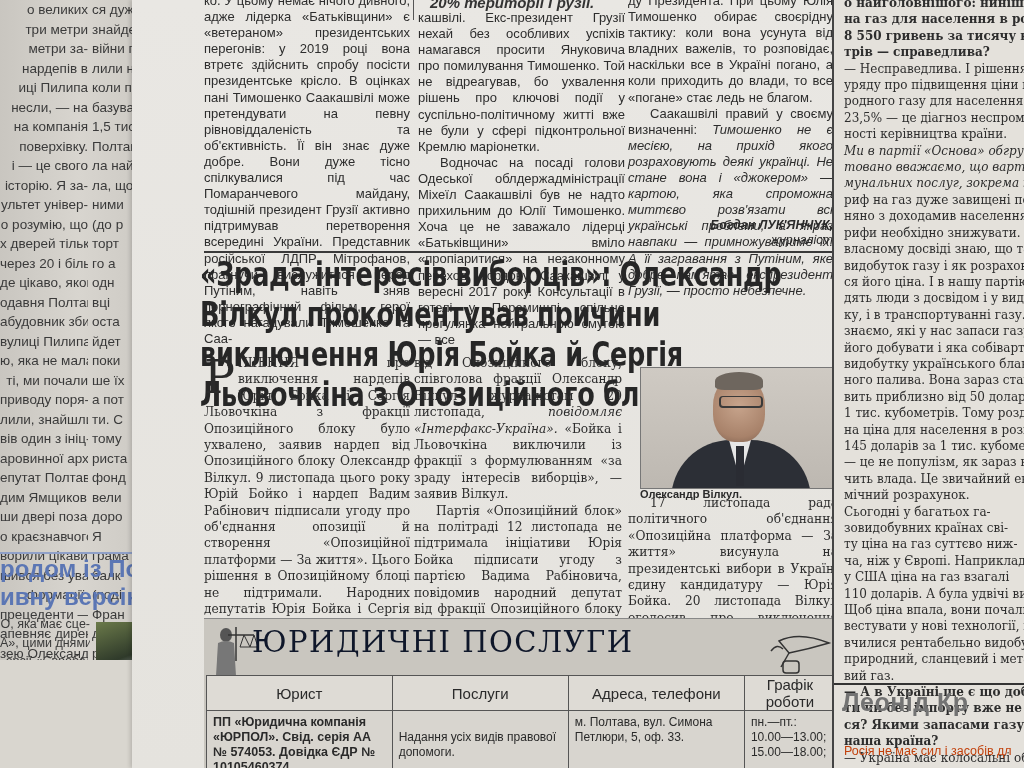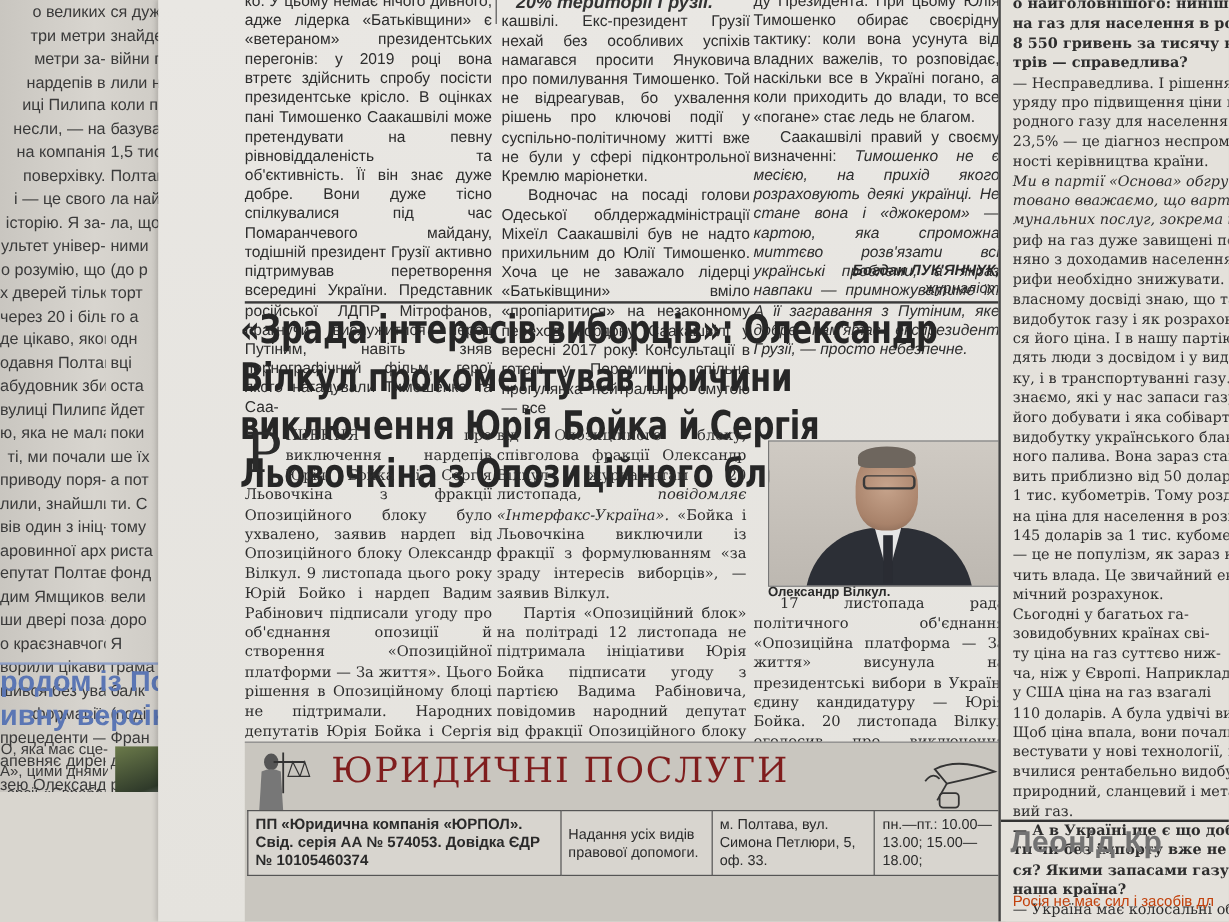--- a/index.html
+++ b/index.html
@@ -84,21 +84,21 @@
   .photo-glasses { position:absolute; left:78px; top:28px; width:40px; height:9px; border:2px solid #3a3a3a; border-radius:4px; border-top-width:1px; }
   .photo-suit { position:absolute; left:30px; top:72px; width:140px; height:60px; border-radius:60px 60px 0 0; background:#2c2f36; }
   .photo-shirt { position:absolute; left:88px; top:72px; width:22px; height:40px; background:#e6e6e6; clip-path:polygon(0 0,100% 0,50% 100%); }
   .photo-tie { position:absolute; left:95px; top:78px; width:8px; height:40px; background:#2a2c33; }
   .photo-caption { position:absolute; left:508px; top:488px; font-family:"Liberation Sans",sans-serif; font-weight:bold; font-size:11px; color:#2a2a2a; }
 
   .ad-band {
     position:absolute; left:72px; top:618px; width:634px; height:150px;
     background:#c9c6bf; border-top:1px solid #888;
   }
-  .ad-title { position:absolute; left:72px; top:6px; font-family:"DejaVu Serif",serif; font-size:29px; letter-spacing:1.5px; color:#7f1d1d; }
+  .ad-title { position:absolute; left:48px; top:6px; font-family:"DejaVu Serif",serif; font-size:29px; letter-spacing:1.5px; color:#0f172a; }
   .themis-icon { position:absolute; left:6px; top:2px; width:50px; height:55px; }
   .quill-icon { position:absolute; left:565px; top:12px; width:66px; height:45px; }
   .ad-table { position:absolute; left:2px; top:56px; width:630px; border-collapse:collapse; font-family:"Liberation Sans",sans-serif; }
   .ad-table th { font-weight:normal; font-size:15px; background:#dedbd5; border:1px solid #555; height:30px; padding:0 4px; }
   .ad-table td { font-size:12px; line-height:15px; vertical-align:top; border:1px solid #555; padding:4px 6px; background:#d8d5cf; }
   .ad-table td.bold { font-weight:bold; font-size:12.5px; }
 
   .rp-text { position:absolute; left:10px; width:200px; }
   .rp-serif { font-family:"DejaVu Serif",serif; font-size:12px; line-height:16.4px; color:#2d2d2d; white-space:nowrap; }
   .rp-rule { position:absolute; left:0; top:683px; width:192px; height:2px; background:#333; }
@@ -275,20 +275,26 @@
     </svg>
     <div class="ad-title">ЮРИДИЧНІ ПОСЛУГИ</div>
     <svg class="quill-icon" viewBox="0 0 66 45">
       <path d="M10 10 Q30 0 60 12 Q40 18 20 22 Z" fill="none" stroke="#333" stroke-width="1.5"></path>
       <path d="M20 22 L12 36" stroke="#333" stroke-width="1.5"></path>
       <rect x="14" y="30" width="16" height="12" rx="3" fill="none" stroke="#333" stroke-width="1.5"></rect>
       <path d="M2 20 Q8 12 14 18" fill="none" stroke="#333" stroke-width="1.5"></path>
     </svg>
     <table class="ad-table">
       <tbody>
+          <tr>
+        <th style="width:148px">Юрист</th>
+        <th style="width:140px">Послуги</th>
+        <th style="width:140px">Адреса, телефони</th>
+        <th style="width:68px">Графік роботи</th>
+      </tr>
       <tr>
         <td class="bold">ПП «Юридична компанія «ЮРПОЛ». Свід. серія АА № 574053. Довідка ЄДР № 10105460374</td>
         <td style="vertical-align:middle">Надання усіх видів правової допомоги.</td>
         <td>м. Полтава, вул. Симона Петлюри, 5, оф. 33.</td>
         <td>пн.—пт.: 10.00—13.00; 15.00—18.00;</td>
       </tr>
     </tbody>
       </table>
   </div>
 </div>

